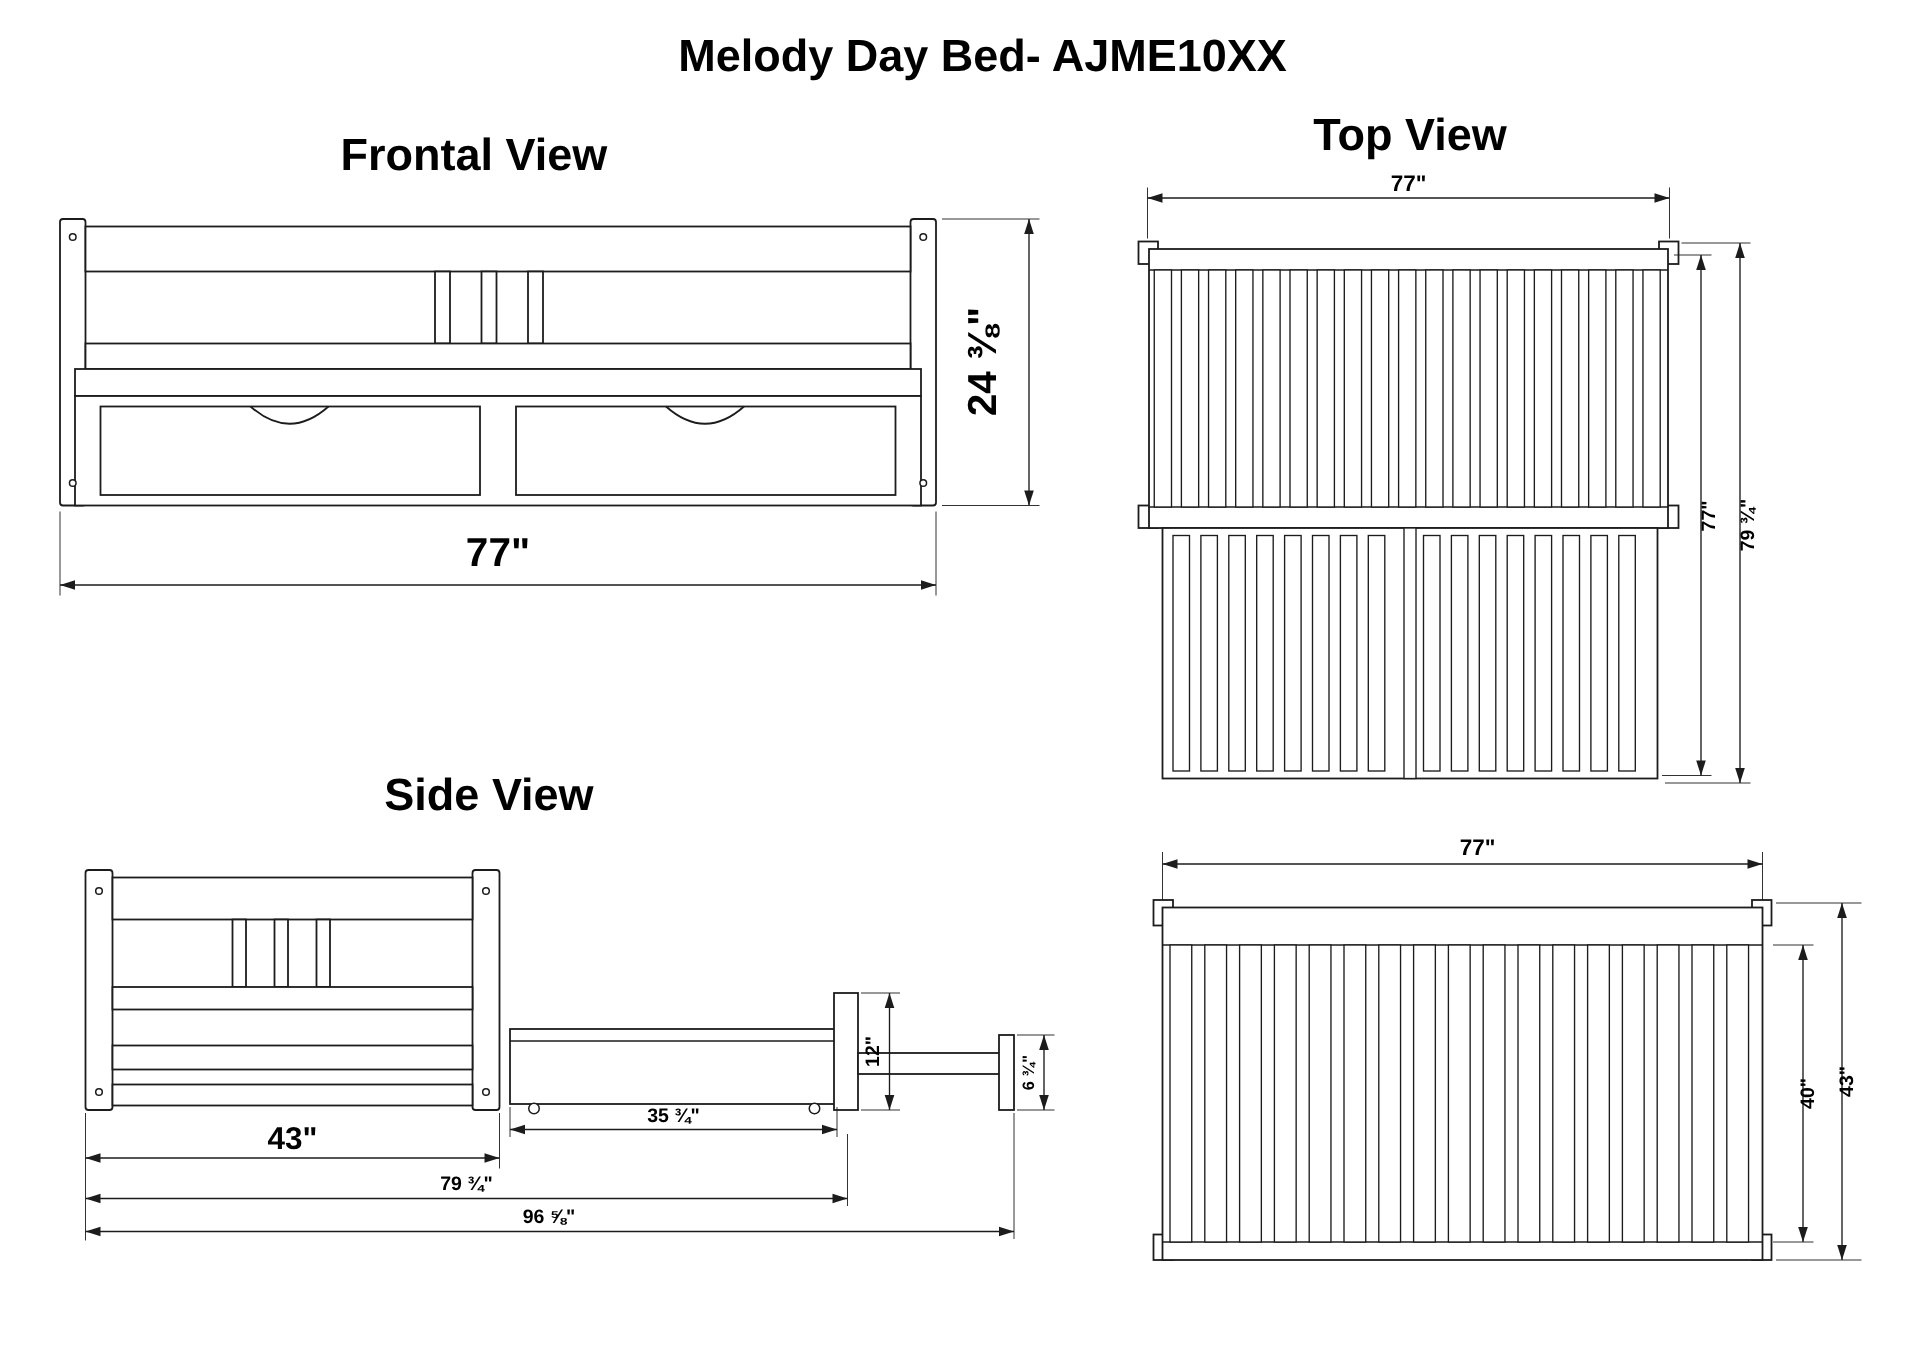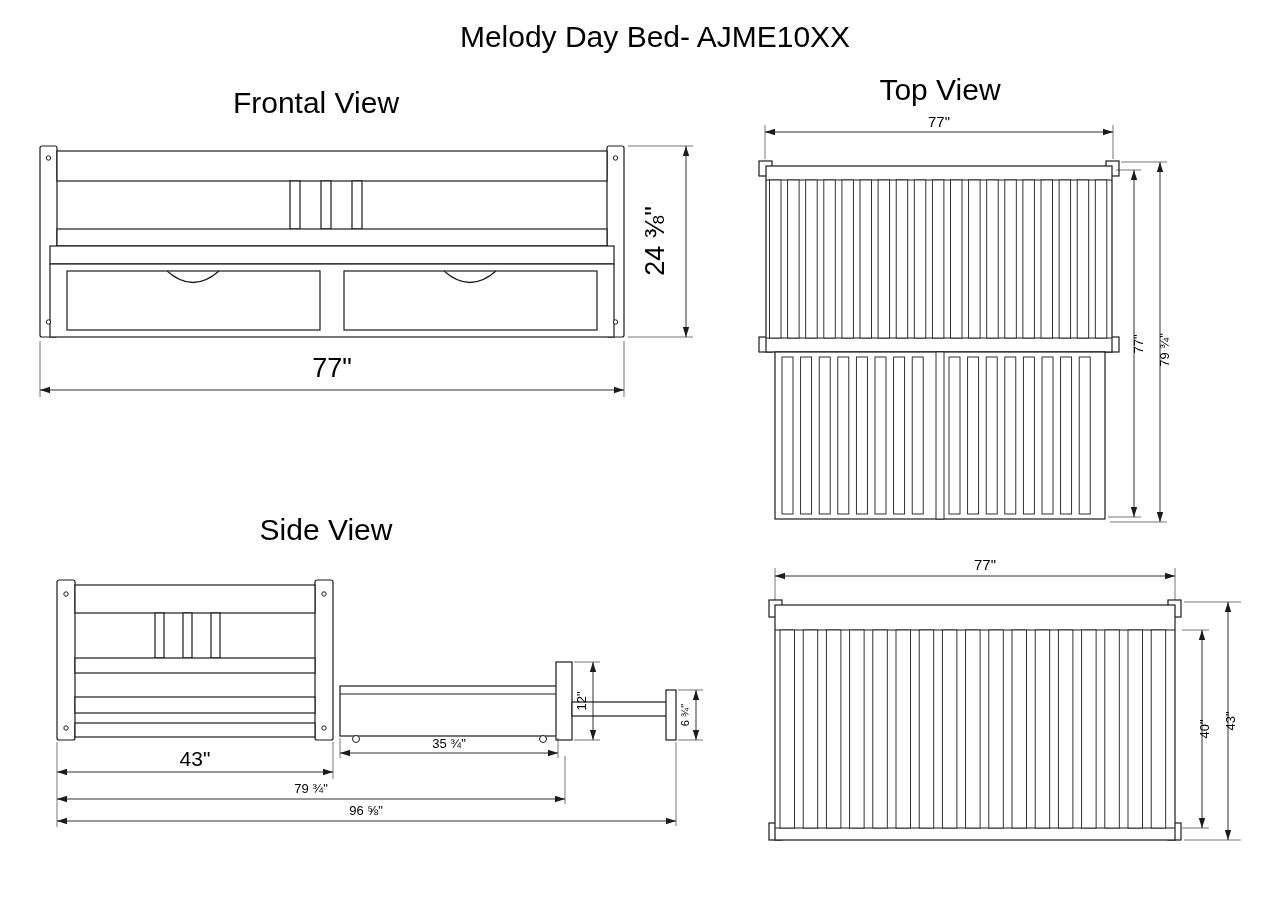--- a/index.html
+++ b/index.html
@@ -1,16 +1,16 @@
 <!DOCTYPE html>
 <html><head>
 <meta charset="utf-8">
 <style>
   html,body{margin:0;padding:0;background:#ffffff;}
-  .page{width:1282px;height:899px;position:relative;background:#fff;overflow:hidden;}
+  .page{width:1282px;height:899px;position:relative;background:#fff;overflow:hidden;font-weight:bold;}
   svg{display:block;}
   text{fill:#000;font-family:"Liberation Sans",sans-serif;}
   .t-title{font-size:30px;}
   .t-view{font-size:30px;}
   .t-dim-xl{font-size:27px;}
   .t-dim-lg{font-size:21px;}
   .t-dim-md{font-size:15px;}
   .t-dim-sm{font-size:13px;}
   .t-dim-xs{font-size:11px;}
 </style>

